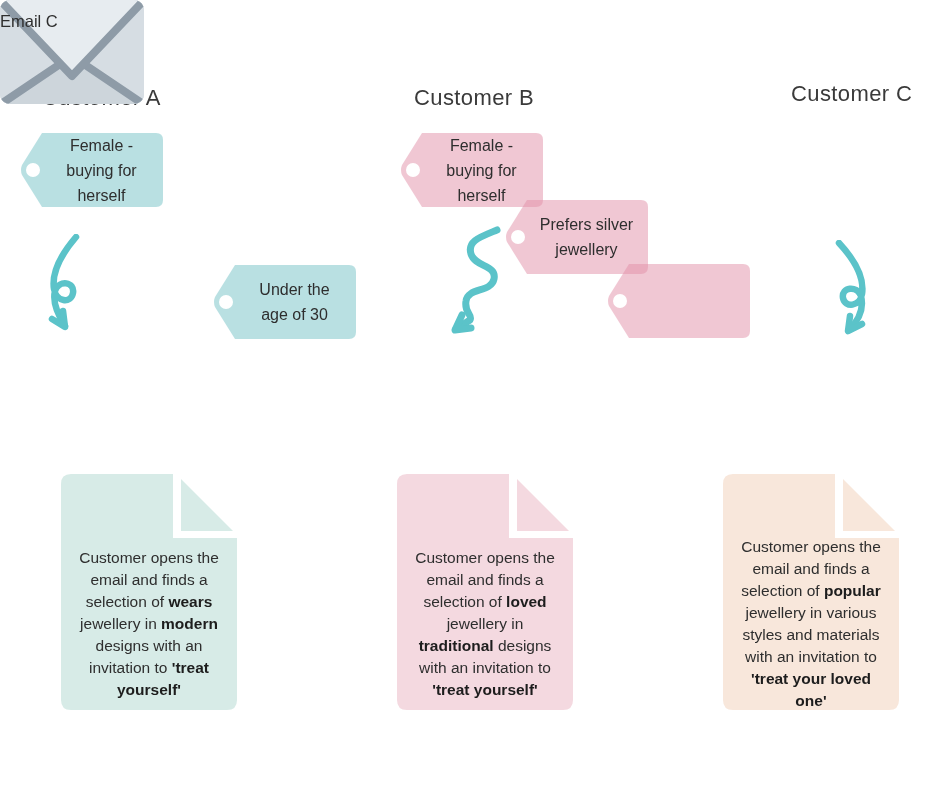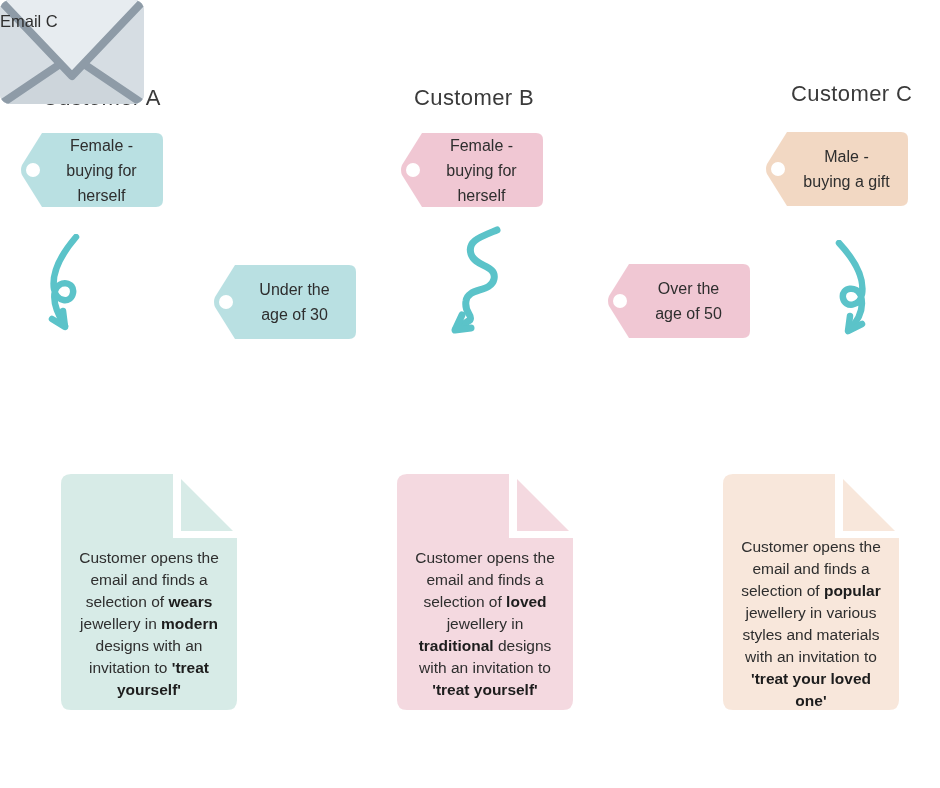--- a/index.html
+++ b/index.html
@@ -111,27 +111,33 @@
 
   <div class="tag tag-b1">
     <svg viewBox="0 0 145 76">
       <path d="M23 1 H137 Q144 1 144 8 V68 Q144 75 137 75 H23 L3 43 Q1 38 3 33 Z" fill="var(--pink-tag)"></path>
       <circle cx="14" cy="38" r="7" fill="#ffffff"></circle>
     </svg>
     <div class="tag-label">Female -
 buying for
 herself</div>
   </div>
+  <div class="tag tag-b2">
+    <svg viewBox="0 0 145 76">
+      <path d="M23 1 H137 Q144 1 144 8 V68 Q144 75 137 75 H23 L3 43 Q1 38 3 33 Z" fill="var(--pink-tag)"></path>
+      <circle cx="14" cy="38" r="7" fill="#ffffff"></circle>
+    </svg>
+    <div class="tag-label">Prefers silver
+jewellery</div>
+  </div>
   <div class="tag tag-b3">
     <svg viewBox="0 0 145 76">
       <path d="M23 1 H137 Q144 1 144 8 V68 Q144 75 137 75 H23 L3 43 Q1 38 3 33 Z" fill="var(--pink-tag)"></path>
       <circle cx="14" cy="38" r="7" fill="#ffffff"></circle>
     </svg>
-    <div class="tag-label">Over the
-age of 50</div>
   </div>
 
   <svg class="arrow arrow-b" viewBox="0 0 62 110">
     <path d="M57 4 C40 11 27 15 31 28 C35 41 57 39 54 53 C51 67 28 61 26 75 C24 87 33 89 30 94 L16 103" stroke-width="7"></path>
     <path d="M31 102 L15 104 L22 89" stroke-width="7"></path>
   </svg>
 
   <div class="envelope envelope-b">
     <svg viewBox="0 0 144 104">
       <defs>
@@ -159,28 +165,20 @@
 email and finds a
 selection of <b>loved</b>
 jewellery in
 <b>traditional</b> designs
 with an invitation to
 <b>'treat yourself'</b></div></div>
   </div>
 
   <h2 class="heading heading-c">Customer C</h2>
 
-  <div class="tag tag-c1">
-    <svg viewBox="0 0 145 76">
-      <path d="M23 1 H137 Q144 1 144 8 V68 Q144 75 137 75 H23 L3 43 Q1 38 3 33 Z" fill="var(--peach-tag)"></path>
-      <circle cx="14" cy="38" r="7" fill="#ffffff"></circle>
-    </svg>
-    <div class="tag-label">Male -
-buying a gift</div>
-  </div>
 
   <svg class="arrow arrow-c" viewBox="0 0 40 98">
     <path d="M7 3 C20 17 33 35 30 54 C28 67 13 68 11 58 C9 47 25 45 29 56 C32 68 27 80 17 90" stroke-width="6.5"></path>
     <path d="M30 84 L16 91 L18 76" stroke-width="6.5"></path>
   </svg>
 
   <div class="envelope envelope-c">
     <svg viewBox="0 0 144 104">
       <defs>
           <clipPath id="envclip-c">

